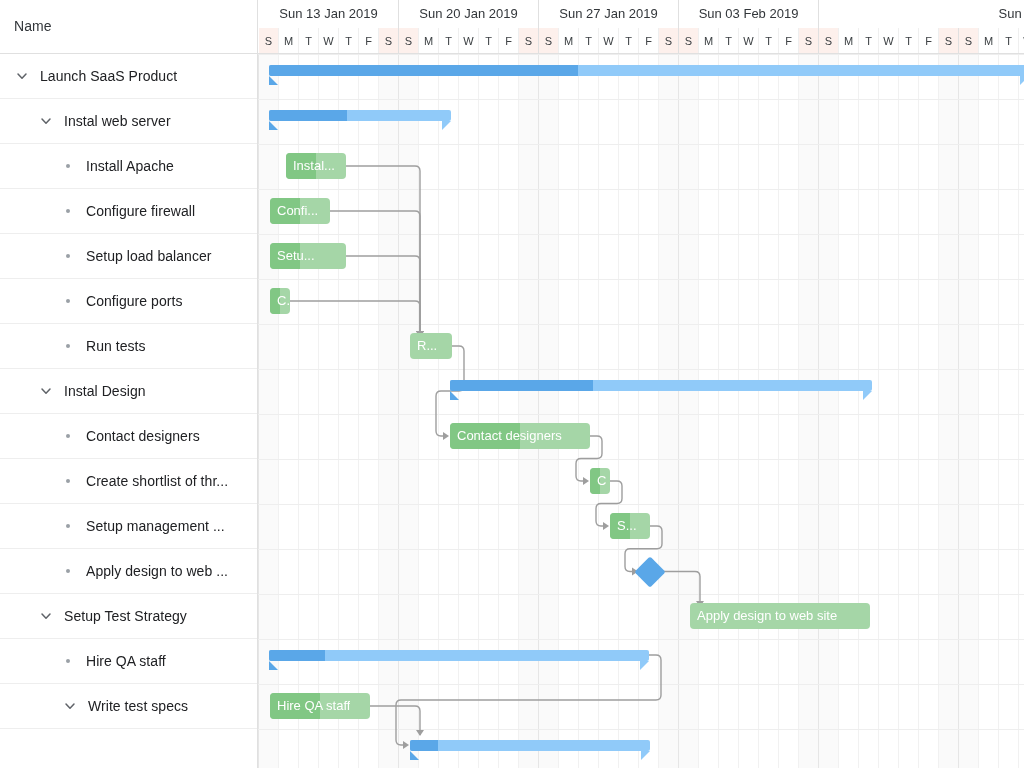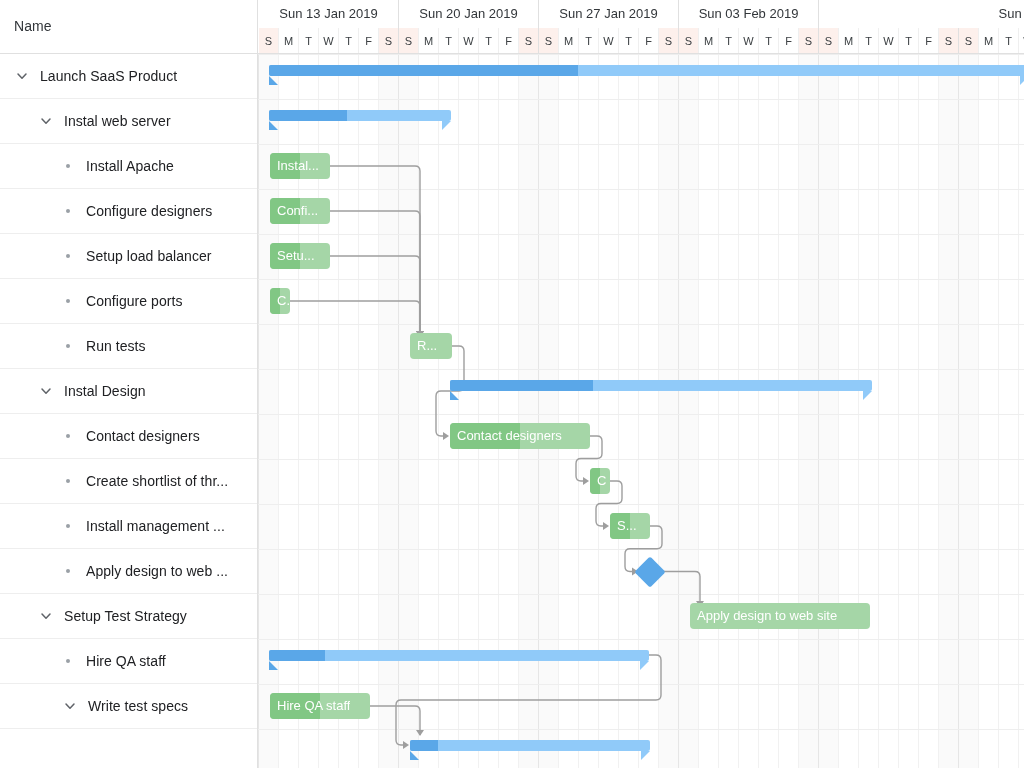--- a/index.html
+++ b/index.html
@@ -290,21 +290,21 @@
         <div class="name-row lvl2">
           <div class="tree-bullet">
             <i></i>
           </div>
           <div class="name-text">Install Apache</div>
         </div>
         <div class="name-row lvl2">
           <div class="tree-bullet">
             <i></i>
           </div>
-          <div class="name-text">Configure designers</div>
+          <div class="name-text">Configure firewall</div>
         </div>
         <div class="name-row lvl2">
           <div class="tree-bullet">
             <i></i>
           </div>
           <div class="name-text">Setup load balancer</div>
         </div>
         <div class="name-row lvl2">
           <div class="tree-bullet">
             <i></i>
@@ -334,21 +334,21 @@
         <div class="name-row lvl2">
           <div class="tree-bullet">
             <i></i>
           </div>
           <div class="name-text">Create shortlist of thr...</div>
         </div>
         <div class="name-row lvl2">
           <div class="tree-bullet">
             <i></i>
           </div>
-          <div class="name-text">Install management ...</div>
+          <div class="name-text">Setup management ...</div>
         </div>
         <div class="name-row lvl2">
           <div class="tree-bullet">
             <i></i>
           </div>
           <div class="name-text">Apply design to web ...</div>
         </div>
         <div class="name-row lvl1">
           <div class="tree-toggle">
             <svg width="14" height="14" viewBox="0 0 14 14">
@@ -542,29 +542,29 @@
             <div class="sum-prog" style="width: 309px;"></div>
             <div class="cap left"></div>
             <div class="cap right"></div>
           </div>
           <div class="summary" style="left: 11px; top: 56px; width: 182px;">
             <div class="sum-fill"></div>
             <div class="sum-prog" style="width: 78px;"></div>
             <div class="cap left"></div>
             <div class="cap right"></div>
           </div>
-          <div class="bar" style="left: 12px; top: 99px; width: 60px;">
+          <div class="bar" style="left: 28px; top: 99px; width: 60px;">
             <div class="bar-progress" style="width: 30px;"></div>
             <div class="bar-label">Instal...</div>
           </div>
           <div class="bar" style="left: 12px; top: 144px; width: 60px;">
             <div class="bar-progress" style="width: 30px;"></div>
             <div class="bar-label">Confi...</div>
           </div>
-          <div class="bar" style="left: 12px; top: 189px; width: 60px;">
+          <div class="bar" style="left: 12px; top: 189px; width: 76px;">
             <div class="bar-progress" style="width: 30px;"></div>
             <div class="bar-label">Setu...</div>
           </div>
           <div class="bar" style="left: 12px; top: 234px; width: 20px;">
             <div class="bar-progress" style="width: 10px;"></div>
             <div class="bar-label">C.</div>
           </div>
           <div class="bar" style="left: 152px; top: 279px; width: 42px;">
             <div class="bar-label">R...</div>
           </div>

